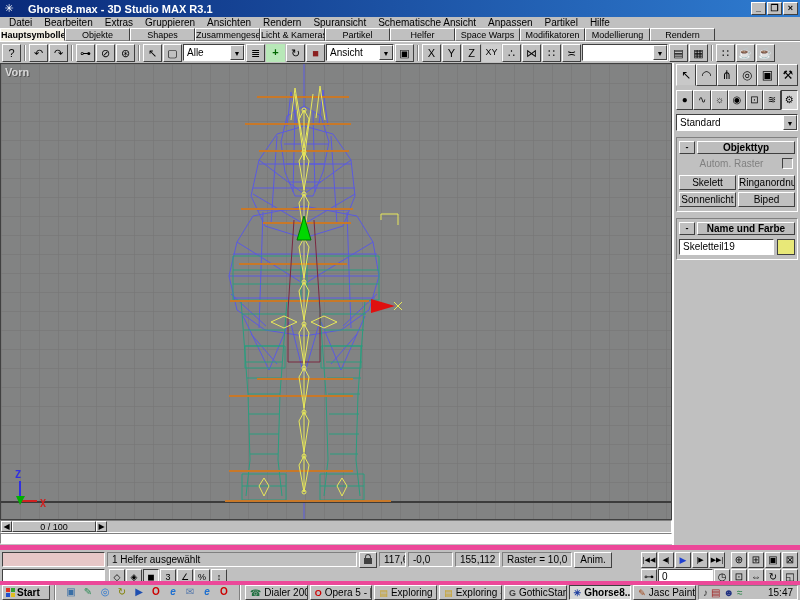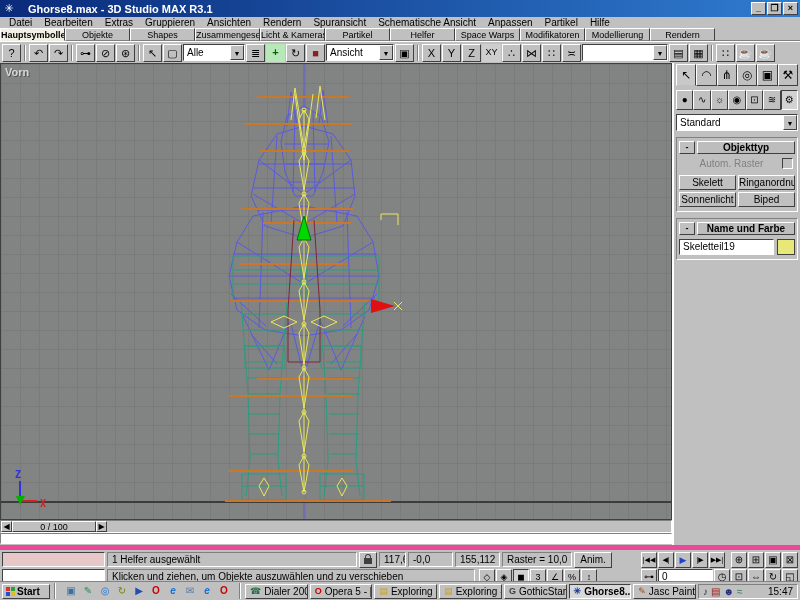--- a/index.html
+++ b/index.html
@@ -87,21 +87,21 @@
   .padlock:before { content:""; position:absolute; top:-4px; left:1px; width:4px; height:4px; border:1px solid #404040; border-bottom:none; border-radius:3px 3px 0 0; }
   .play-group { display:flex; gap:1px; margin-left:auto; }
   .pbtn { width:16px; height:16px; font-size:7px; line-height:14px; text-align:center; flex:none; }
   .pbtn.play { color:#2040d0; font-size:9px; }
   .navbtn { width:16px; height:16px; font-size:10px; line-height:14px; text-align:center; flex:none; }
   .framefield { width:55px; height:15px; background:#fff; border:1px solid; border-color:#404040 #fff #fff #404040; padding:0 3px; line-height:13px; flex:none; }
   .snapbtn { width:16px; height:16px; font-size:9px; line-height:14px; text-align:center; flex:none; }
   .snapbtn.pressed { border-color:#404040 #fff #fff #404040; background:#d0d0d0; }
 
   
-  .taskbar { position:absolute; left:0; top:581px; width:800px; height:19px; background:var(--ui_gray); border-top:1px solid #ec4899; display:flex; align-items:center; padding:0 2px; gap:2px; }
+  .taskbar { position:absolute; left:0; top:581px; width:800px; height:19px; background:var(--ui_gray); border-top:4px solid #ec4899; display:flex; align-items:center; padding:0 2px; gap:2px; }
   .startbtn { width:48px; height:15px; display:flex; align-items:center; gap:2px; padding:0 3px; font-weight:bold; font-size:10px; flex:none; }
   .winlogo { width:9px; height:9px; display:grid; grid-template-columns:4px 4px; grid-template-rows:4px 4px; gap:1px; }
   .winlogo i:nth-child(1){background:#e03020;} .winlogo i:nth-child(2){background:#30a030;}
   .winlogo i:nth-child(3){background:#2050d0;} .winlogo i:nth-child(4){background:#e0c020;}
   .ql { display:flex; gap:1px; flex:none; padding:0 3px; }
   .qlicon { width:16px; height:15px; text-align:center; line-height:14px; font-size:10px; flex:none; }
   .ql .qlicon:nth-child(1){color:#3a6ea5;} .ql .qlicon:nth-child(2){color:#2e8b57;}
   .ql .qlicon:nth-child(3){color:#1d6fd0;} .ql .qlicon:nth-child(4){color:#808000;}
   .ql .qlicon:nth-child(5){color:#1f4fb0;} .ql .qlicon:nth-child(6){color:#cc0000;font-weight:bold;}
   .ql .qlicon:nth-child(7){color:#1d6fd0;font-weight:bold;font-style:italic;}
@@ -358,21 +358,20 @@
     </span>
     <span class="play-group" style="margin-left:4px">
       <span class="navbtn raised">⊕</span>
       <span class="navbtn raised">⊞</span>
       <span class="navbtn raised">▣</span>
       <span class="navbtn raised">⊠</span>
     </span>
   </div>
   <div class="srow">
     <span class="mini-listener mini-white"></span>
-    <span class="sfield" style="width:368px">Klicken und ziehen, um Objekte auszuwählen und zu verschieben</span>
     <span class="play-group" style="margin-left:2px">
       <span class="snapbtn raised">◇</span>
       <span class="snapbtn raised">◈</span>
       <span class="snapbtn pressed raised">◼</span>
       <span class="snapbtn raised">3</span>
       <span class="snapbtn raised">∠</span>
       <span class="snapbtn raised">%</span>
       <span class="snapbtn raised">↕</span>
     </span>
     <span class="play-group">

